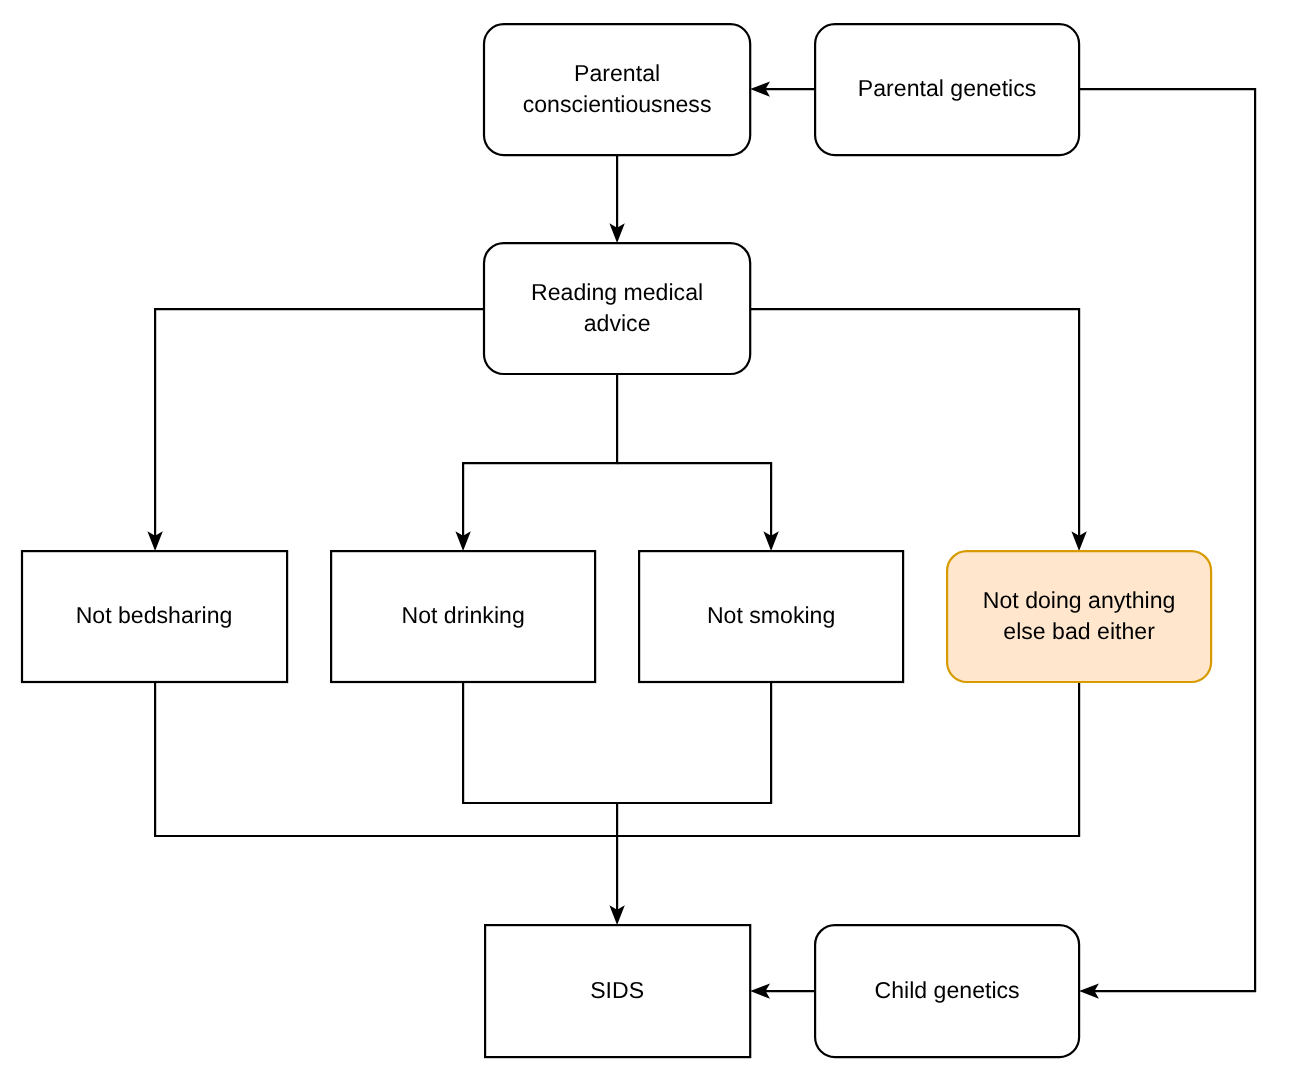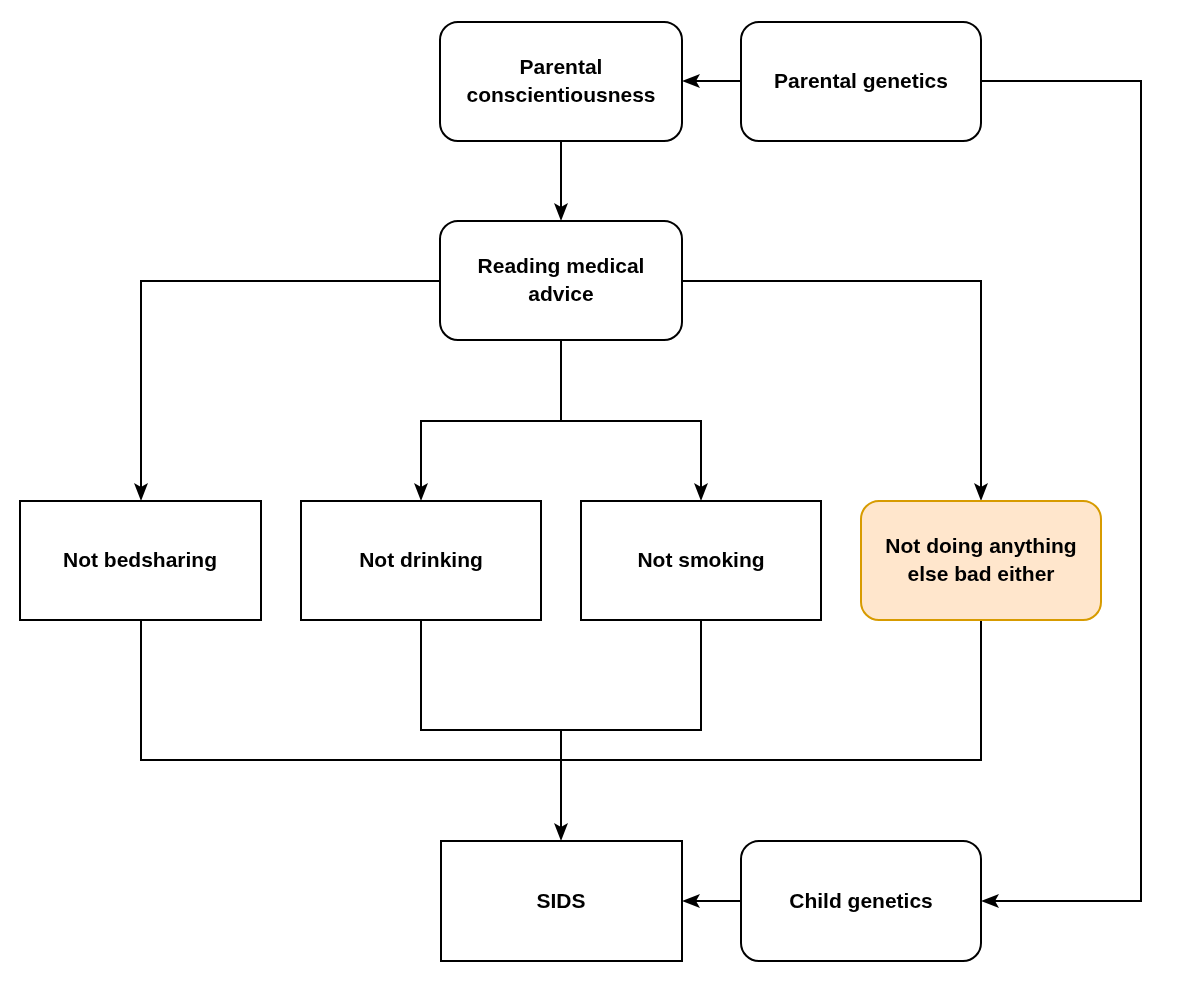--- a/index.html
+++ b/index.html
@@ -10,21 +10,20 @@
   body {
     width: 1178px;
     height: 982px;
     font-family: "Liberation Sans", sans-serif;
     overflow: hidden;
   }
   #diagram-root {
     position: relative;
     width: 1178px;
     height: 982px;
-    font-weight: bold;
   }
   svg#flow {
     display: block;
     width: 1178px;
     height: 982px;
   }
   .node-shape {
     fill: #ffffff;
     stroke: #000000;
     stroke-width: 2;

